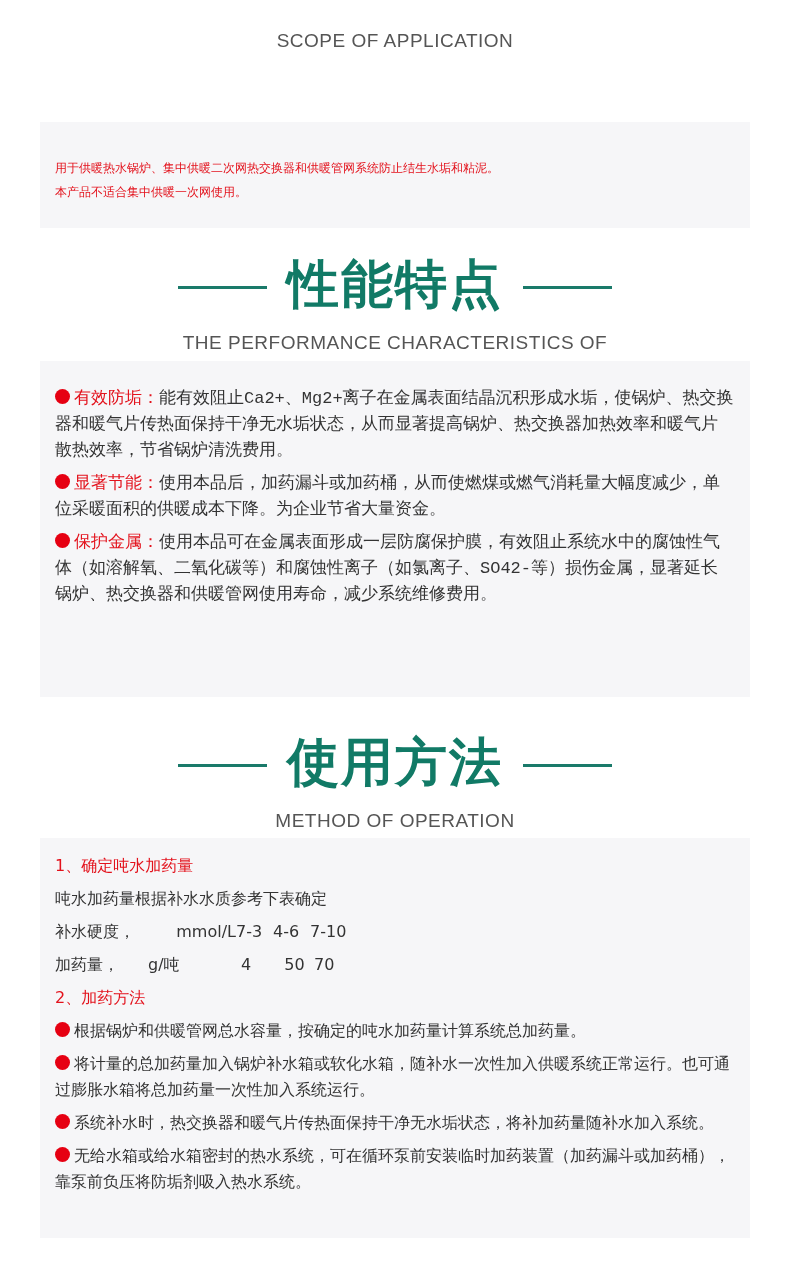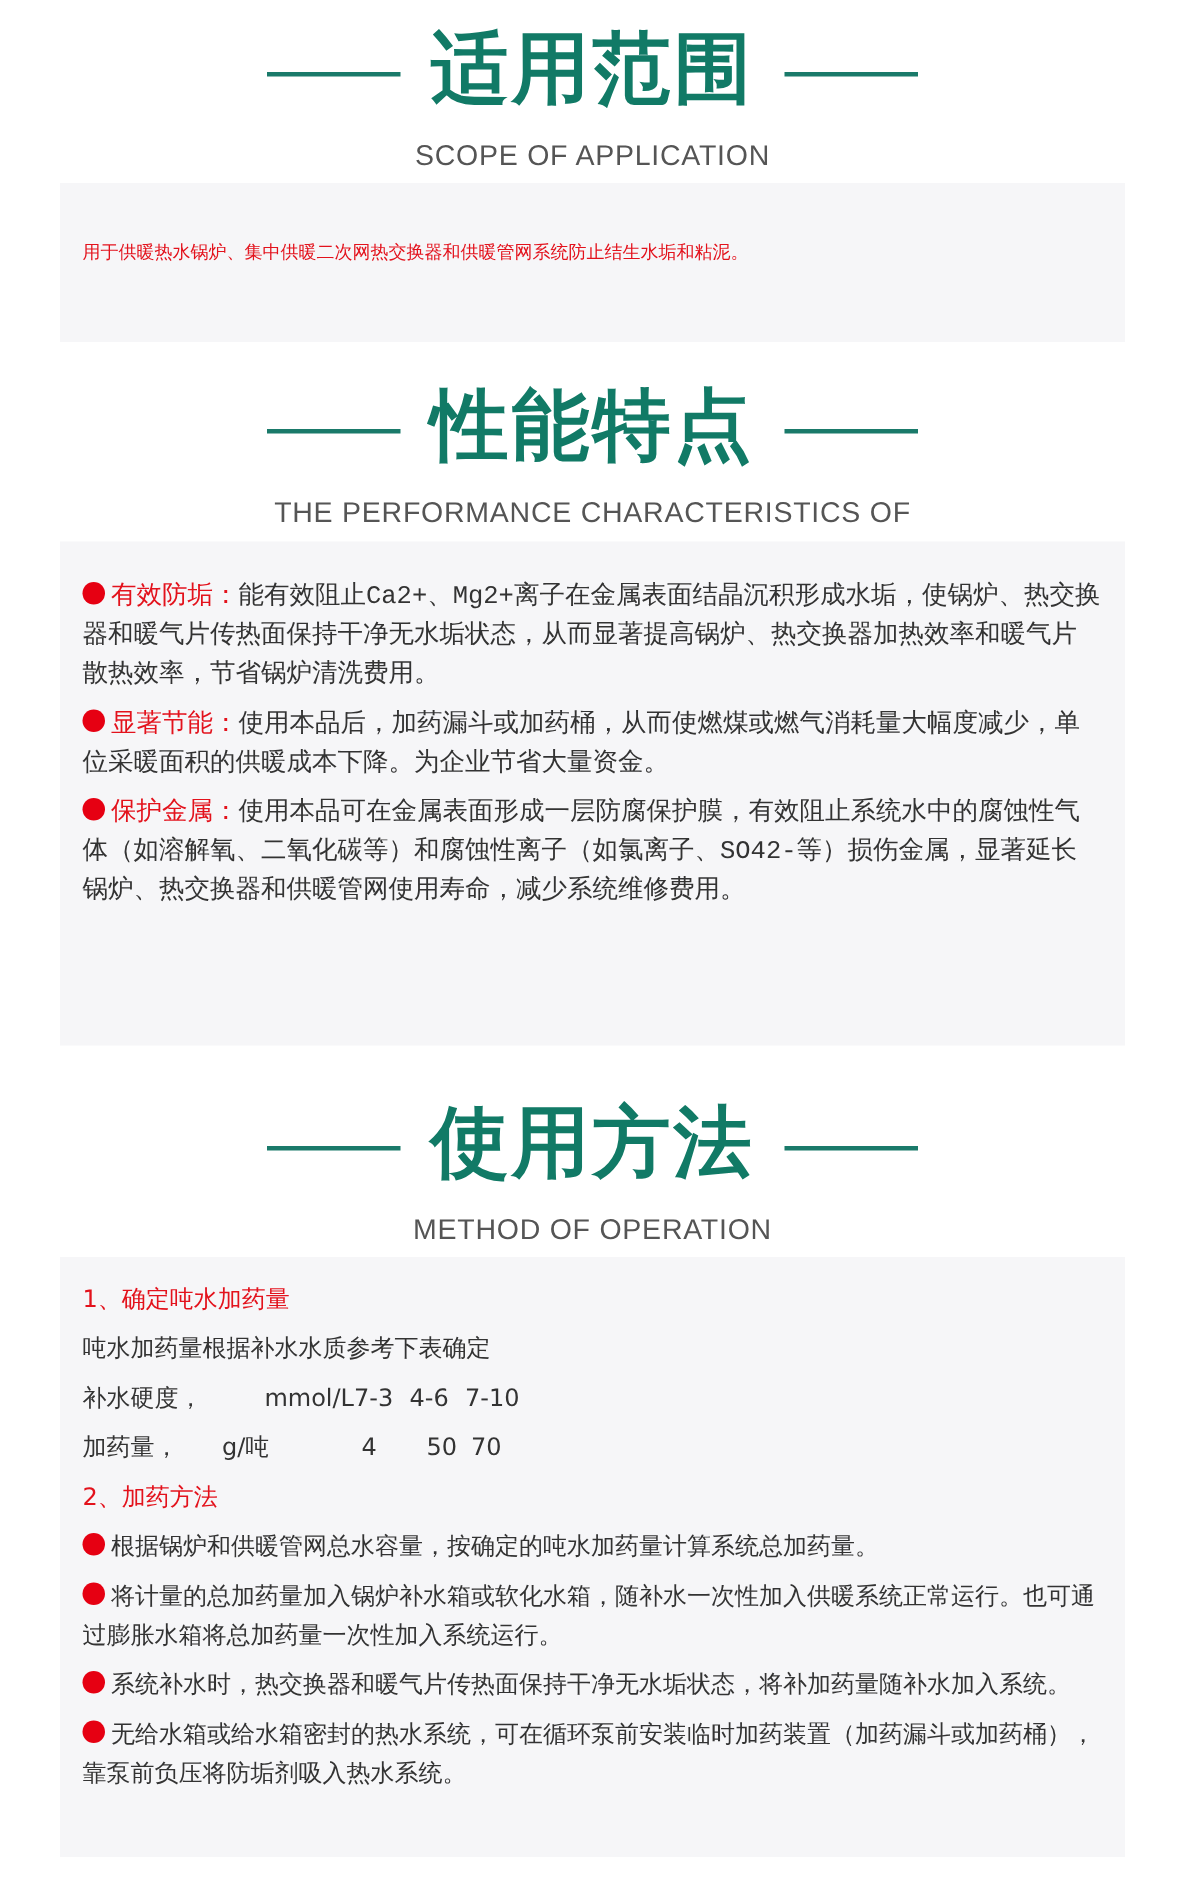--- a/index.html
+++ b/index.html
@@ -25,30 +25,26 @@
   .p3 .row { margin-bottom: 7px; }
   .p3 .bullet-item { margin-bottom: 7px; }
   .dot { display: inline-block; width: 15px; height: 15px; border-radius: 50%; background: #e60012;
          vertical-align: -1px; margin-right: 4px; }
   .table-row span { display: inline-block; }
 </style>
 </head>
 <body>
 
 <div class="heading" style="top:14px;">
-  <div class="title-row">
-    <div class="line left" style="top:34px;"></div>
-    <div class="title">适用范围</div>
-    <div class="line right" style="top:34px;"></div>
-  </div>
   <div class="subtitle">SCOPE OF APPLICATION</div>
 </div>
 
 <div class="panel p1 red">
   <div>用于供暖热水锅炉、集中供暖二次网热交换器和供暖管网系统防止结生水垢和粘泥。</div>
+  <div>本产品不适合集中供暖一次网使用。</div>
 </div>
 
 <div class="heading" style="top:252px;">
   <div class="title-row">
     <div class="line left" style="top:34px;"></div>
     <div class="title">性能特点</div>
     <div class="line right" style="top:34px;"></div>
   </div>
   <div class="subtitle">THE PERFORMANCE CHARACTERISTICS OF</div>
 </div>

